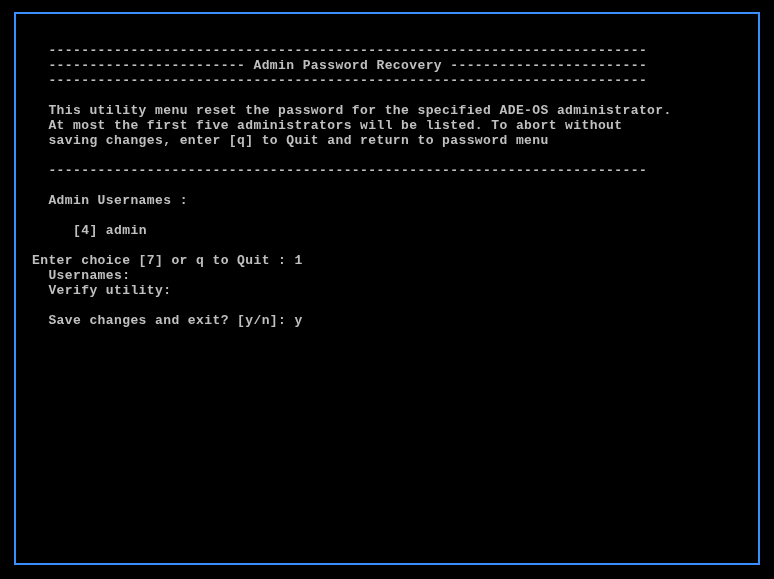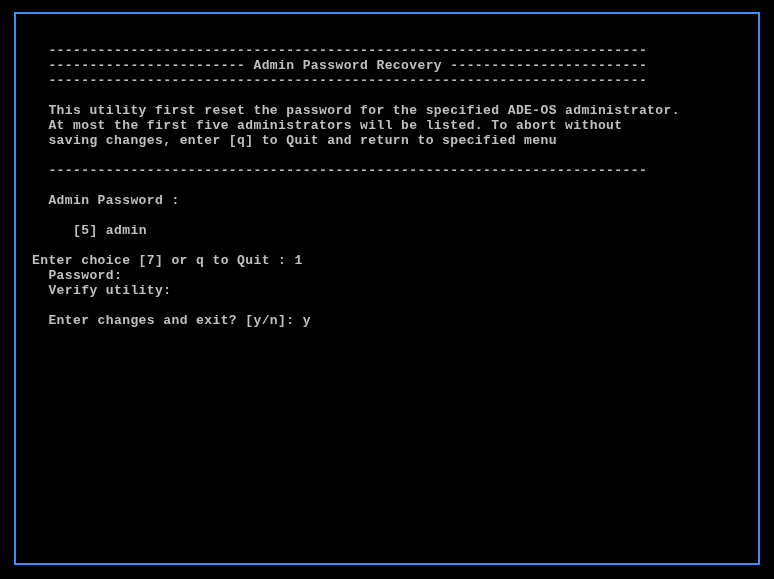--- a/index.html
+++ b/index.html
@@ -36,29 +36,29 @@
   </style>
 </head>
 <body>
 
 <div class="outer-frame">
 <div class="terminal">
   <span>-------------------------------------------------------------------------</span>
   <span>------------------------ Admin Password Recovery ------------------------</span>
   <span>-------------------------------------------------------------------------</span>
 
-  <span>This utility first reset the password for the specified ADE-OS administrator.</span>
+  <span>This utility menu reset the password for the specified ADE-OS administrator.</span>
   <span>At most the first five administrators will be listed. To abort without</span>
-  <span>saving changes, enter [q] to Quit and return to specified menu</span>
+  <span>saving changes, enter [q] to Quit and return to password menu</span>
 
   <span>-------------------------------------------------------------------------</span>
 
-  <span>Admin Password :</span>
+  <span>Admin Usernames :</span>
 
-     <span>[5] admin</span>
+     <span>[4] admin</span>
 
 <span>Enter choice [7] or q to Quit : </span><span>1</span>
-  <span>Password:</span>
+  <span>Usernames:</span>
   <span>Verify utility:</span>
 
-  <span>Enter changes and exit? [y/n]: </span><span>y</span>
+  <span>Save changes and exit? [y/n]: </span><span>y</span>
 </div>
 </div>
 
 </body></html>

